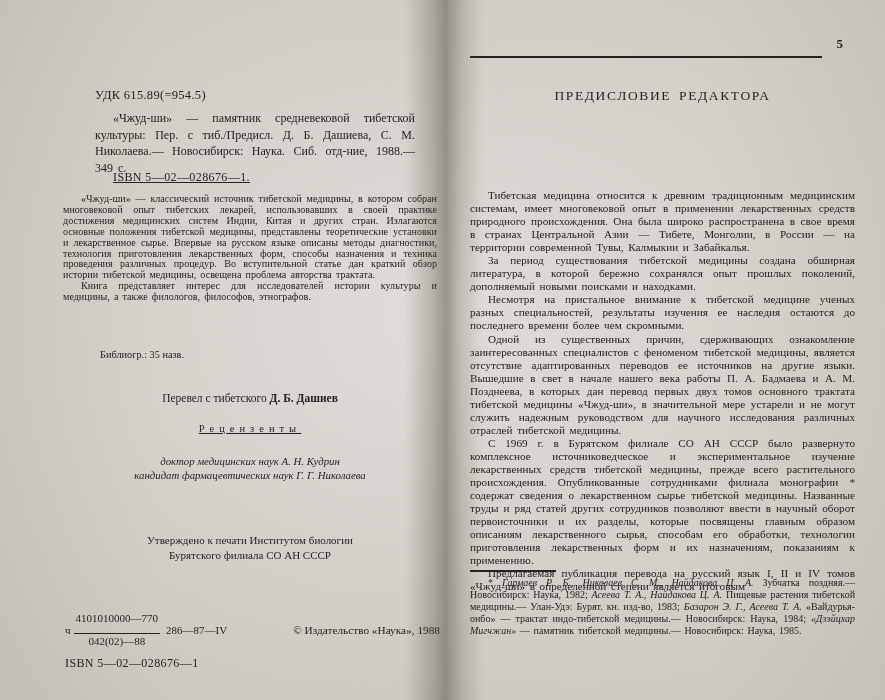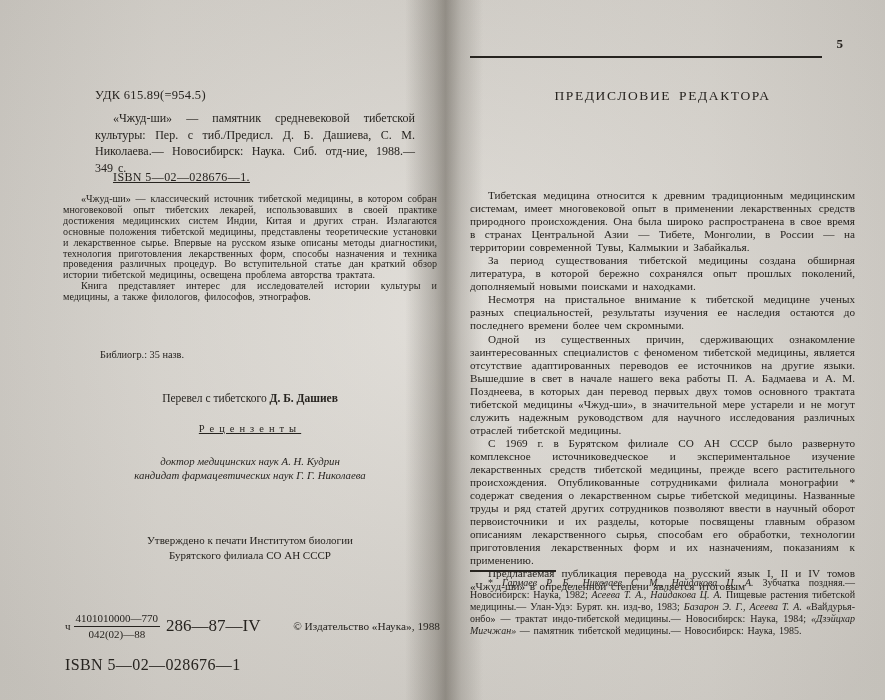--- a/index.html
+++ b/index.html
@@ -36,25 +36,25 @@
   .isbn-top{top:170px;left:113px;font-size:12px;letter-spacing:.4px;text-decoration:underline;}
   .annot{top:194px;left:63px;width:374px;font-size:10.1px;line-height:10.9px;word-spacing:1.6px;}
   .bibliogr{top:349px;left:100px;font-size:10.3px;}
   .translator{top:392px;left:63px;width:374px;font-size:11.5px;}
   .rev-head{top:423px;left:63px;width:374px;font-size:10.5px;letter-spacing:5px;text-decoration:underline;}
   .reviewers{top:439px;left:63px;width:374px;font-size:10.8px;line-height:13.5px;font-style:italic;margin-top:16px;}
   .approval{top:489px;left:63px;width:374px;font-size:11px;line-height:14.5px;margin-top:44px;}
   .imprint{top:612px;left:65px;width:375px;display:flex;align-items:center;font-size:11px;}
   .imprint .ch{font-size:11px;margin-right:3px;align-self:center;}
   .frac{display:inline-block;text-align:center;line-height:1.15;font-size:11px;}
-  .frac .num{display:block;border-bottom:1.2px solid #26231f;padding:0 2px 1px;}
+  .frac .num{display:block;border-bottom:1.2px solid #26231f;padding:0 2px 8px;}
   .frac .den{display:block;padding-top:1px;}
-  .imprint .suffix{margin-left:6px;font-size:17px;}
+  .imprint .suffix{margin-left:6px;font-size:11px;}
   .imprint .copyright{margin-left:auto;font-size:11.3px;}
-  .isbn-bottom{top:656px;left:65px;font-size:16px;letter-spacing:.4px;}
+  .isbn-bottom{top:656px;left:65px;font-size:12px;letter-spacing:.4px;}
 
   
   .headrule{top:56px;left:23px;width:352px;height:2px;background:#26231f;}
   .pagenum{top:36px;left:372px;width:24px;font-size:13px;font-weight:bold;text-align:right;}
   .preface-title{top:88px;left:23px;width:385px;font-size:13.5px;letter-spacing:1.6px;word-spacing:3px;}
   .main-text{top:189px;left:23px;width:385px;font-size:11.2px;line-height:13.05px;word-spacing:1.8px;}
   .foot-rule{top:570px;left:23px;width:86px;height:1.5px;background:#26231f;}
   .footnote{top:577px;left:23px;width:385px;font-size:10px;line-height:11.9px;word-spacing:1.2px;text-indent:18px;}
   .footnote .it{font-style:italic;}
   .translator .b{font-weight:bold;}

